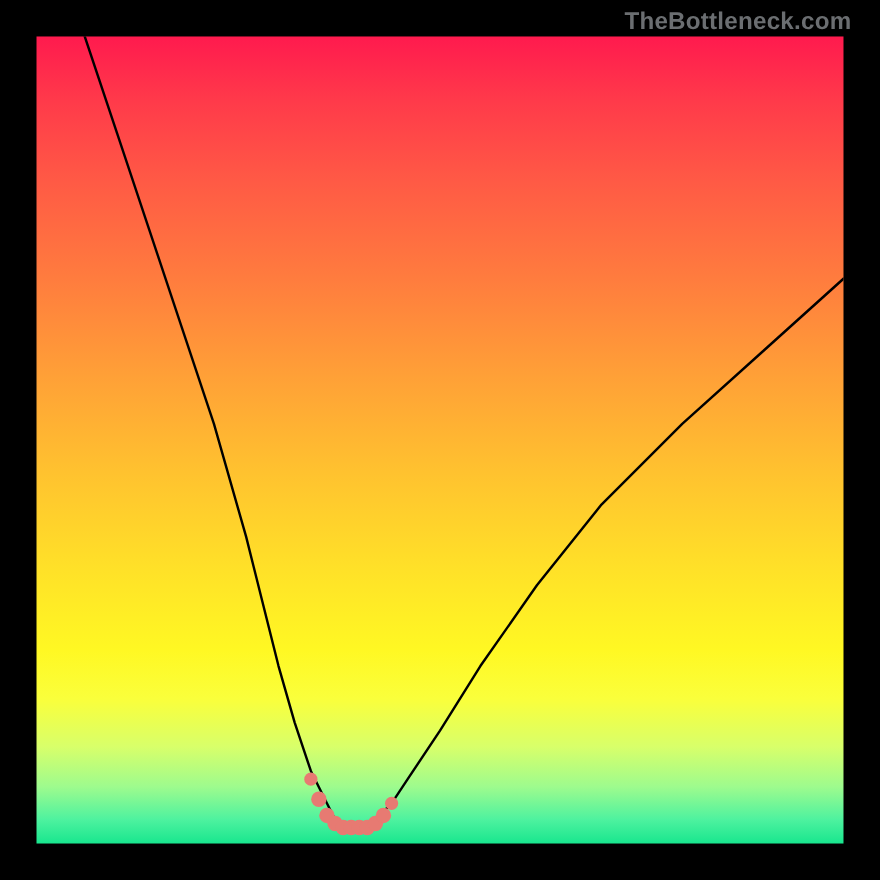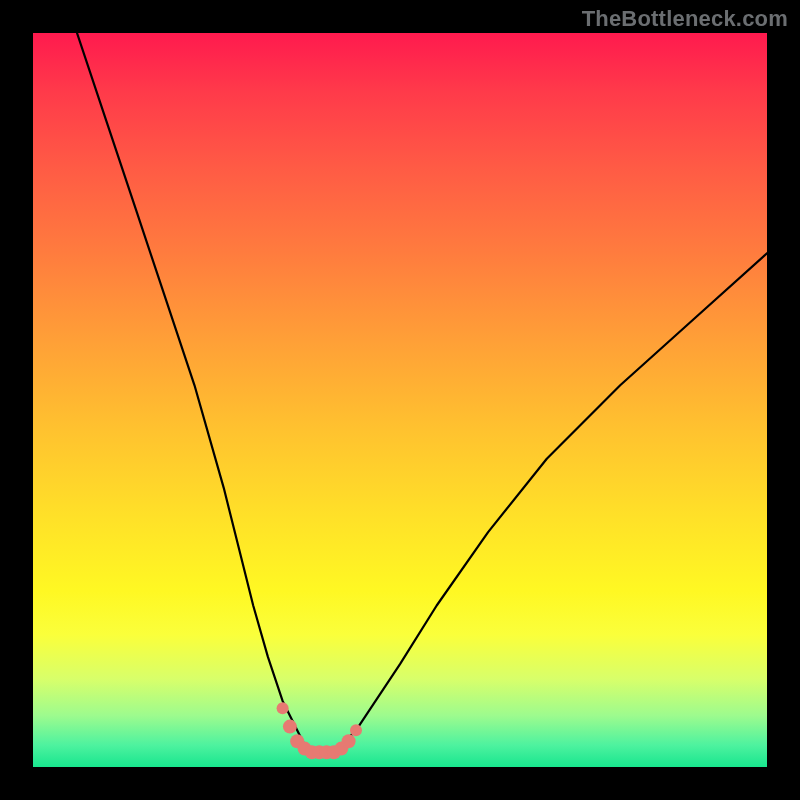--- a/index.html
+++ b/index.html
@@ -13,21 +13,21 @@
   }
   .frame {
     position: relative;
     width: 800px;
     height: 800px;
     background: #000;
   }
   .watermark {
     position: absolute;
     top: 6px;
-    right: 12px;
+    right: 26px;
     color: #6b6e71;
     font-size: 22px;
     font-weight: 600;
     letter-spacing: 0.2px;
     z-index: 20;
   }
   .plot-area {
     position: absolute;
     left: 33px;
     top: 33px;

